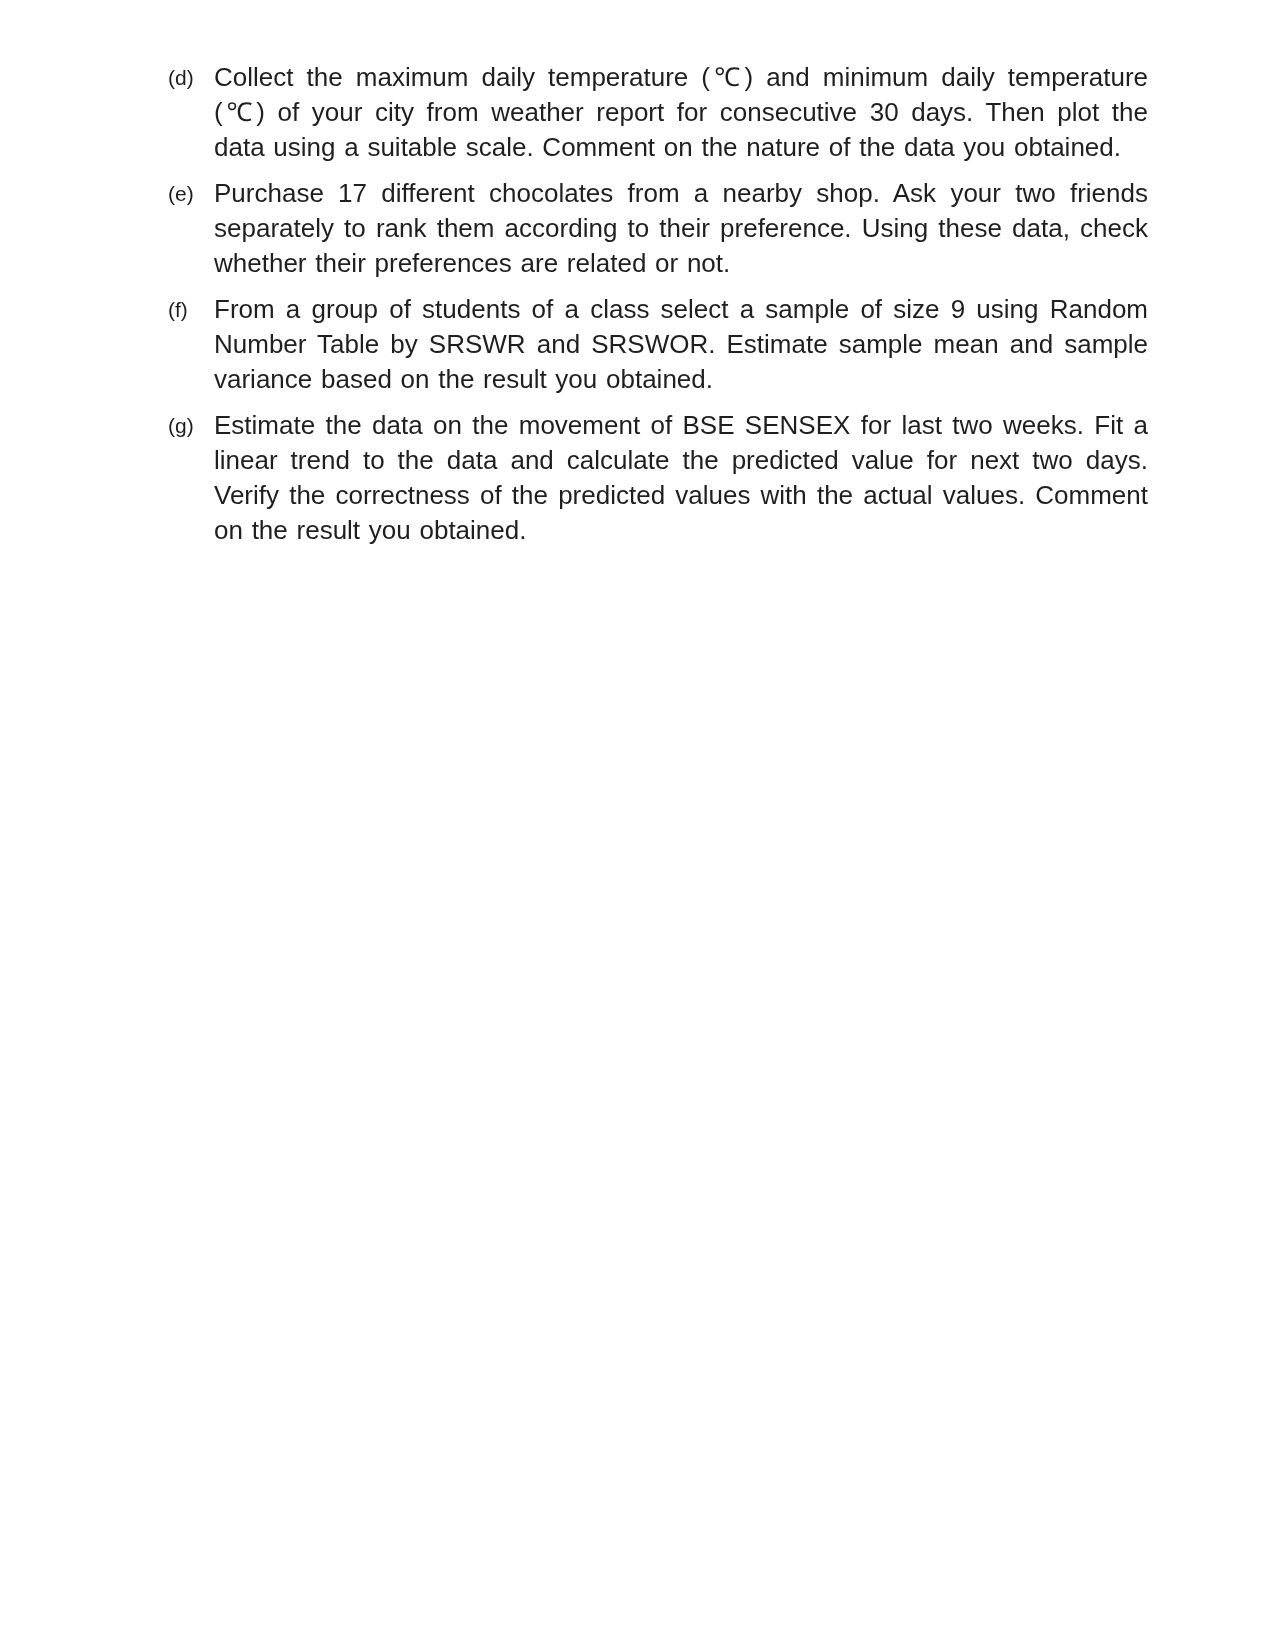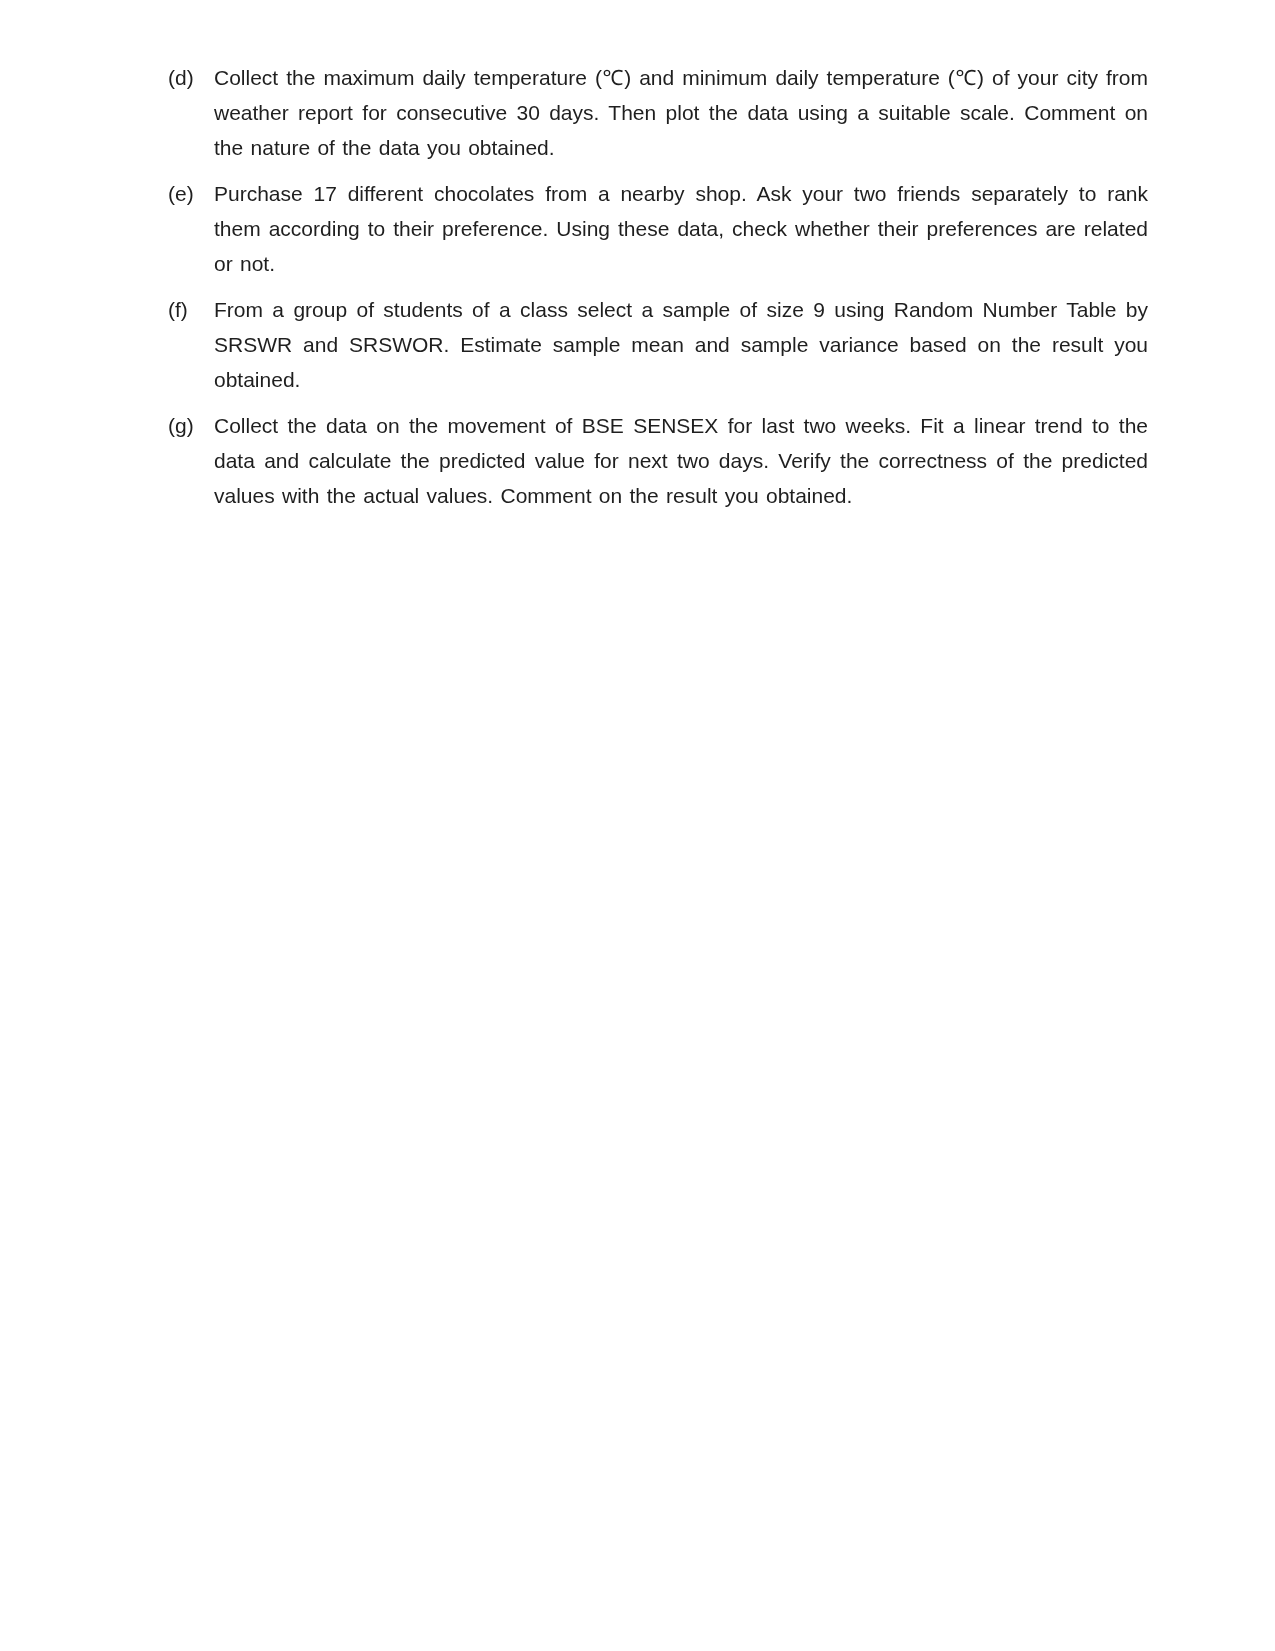--- a/index.html
+++ b/index.html
@@ -32,21 +32,21 @@
     flex: 0 0 46px;
     width: 46px;
     font-size: 21px;
     line-height: 35px;
     white-space: nowrap;
   }
   .q-text {
     flex: 0 0 934px;
     width: 934px;
     margin: 0;
-    font-size: 21px;
+    font-size: 26px;
     line-height: 35px;
     text-align: justify;
     text-justify: inter-word;
     word-spacing: 1.5px;
   }
 </style>
 </head>
 <body>
 
 <div class="page">
@@ -62,17 +62,17 @@
       <p class="q-text">Purchase 17 different chocolates from a nearby shop. Ask your two friends separately to rank them according to their preference. Using these data, check whether their preferences are related or not.</p>
     </div>
 
     <div class="q-item">
       <span class="q-label">(f)</span>
       <p class="q-text">From a group of students of a class select a sample of size 9 using Random Number Table by SRSWR and SRSWOR. Estimate sample mean and sample variance based on the result you obtained.</p>
     </div>
 
     <div class="q-item">
       <span class="q-label">(g)</span>
-      <p class="q-text">Collect the data on the movement of BSE SENSEX for last two weeks. Fit a linear trend to the data and calculate the predicted value for next two days. Verify the correctness of the predicted values with the actual values. Comment on the result you obtained.</p>
+      <p class="q-text">Estimate the data on the movement of BSE SENSEX for last two weeks. Fit a linear trend to the data and calculate the predicted value for next two days. Verify the correctness of the predicted values with the actual values. Comment on the result you obtained.</p>
     </div>
 
   </div>
 </div>
 
 </body></html>

